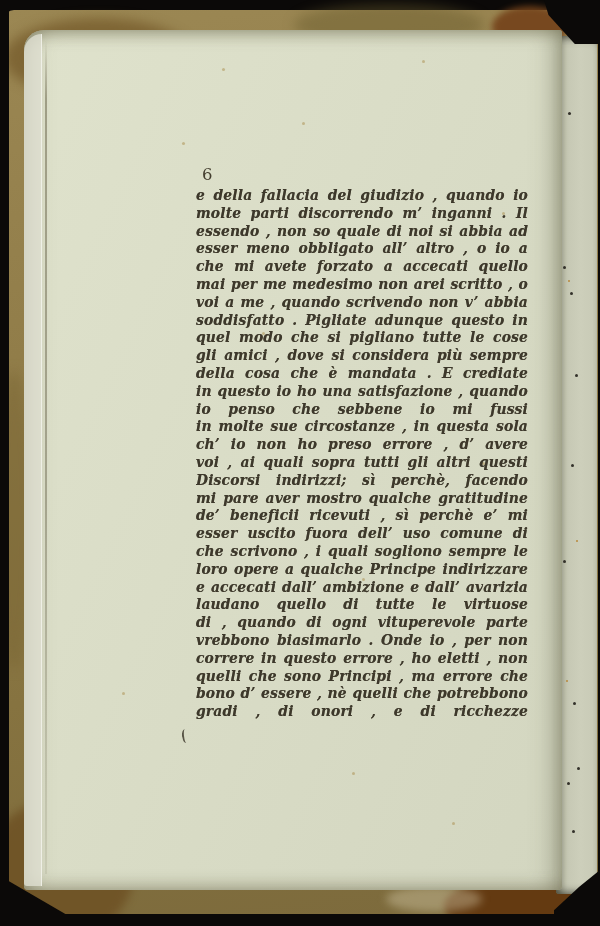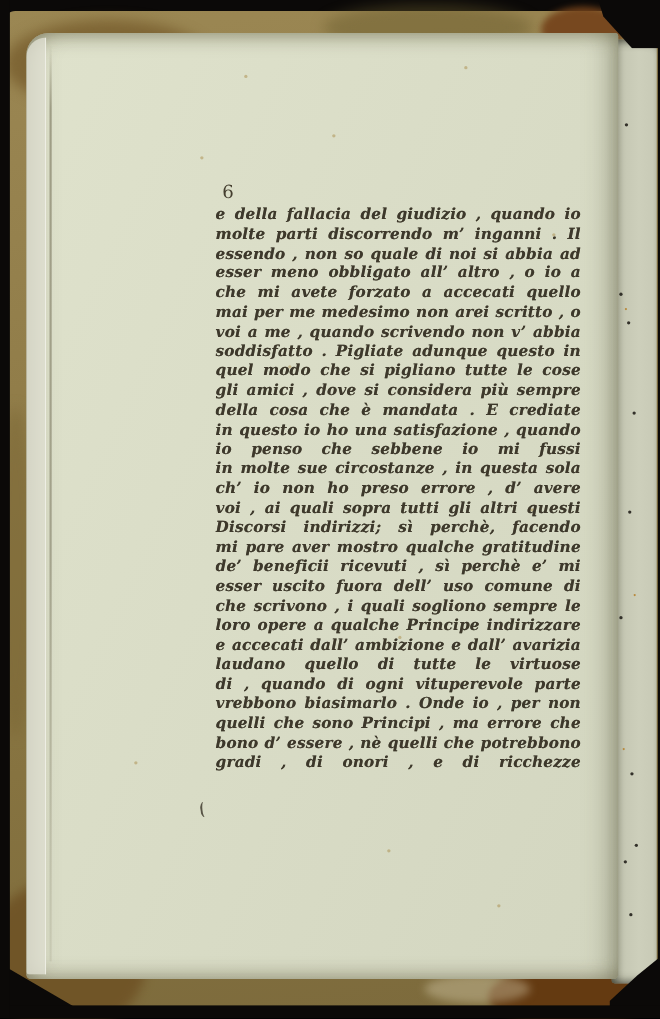--- a/index.html
+++ b/index.html
@@ -126,20 +126,21 @@
         <div class="text-line">Discorsi indirizzi; sì perchè, facendo questo ,</div>
         <div class="text-line">mi pare aver mostro qualche gratitudine</div>
         <div class="text-line">de’ beneficii ricevuti , sì perchè e’ mi pare</div>
         <div class="text-line">esser uscito fuora dell’ uso comune di coloro</div>
         <div class="text-line">che scrivono , i quali sogliono sempre le</div>
         <div class="text-line">loro opere a qualche Principe indirizzare ;</div>
         <div class="text-line">e accecati dall’ ambizione e dall’ avarizia</div>
         <div class="text-line">laudano quello di tutte le virtuose qualita-</div>
         <div class="text-line">di , quando di ogni vituperevole parte do-</div>
         <div class="text-line">vrebbono biasimarlo . Onde io , per non in-</div>
+        <div class="text-line">correre in questo errore , ho eletti , non</div>
         <div class="text-line">quelli che sono Principi , ma errore che</div>
         <div class="text-line">bono d’ essere , nè quelli che potrebbono di</div>
         <div class="text-line">gradi , di onori , e di ricchezze riempirmi ,</div>
       </div>
 
     <div class="ink-mark"></div>
   </div>
 
   <div class="blk corner-tr"></div>
   <div class="blk corner-bl"></div>

